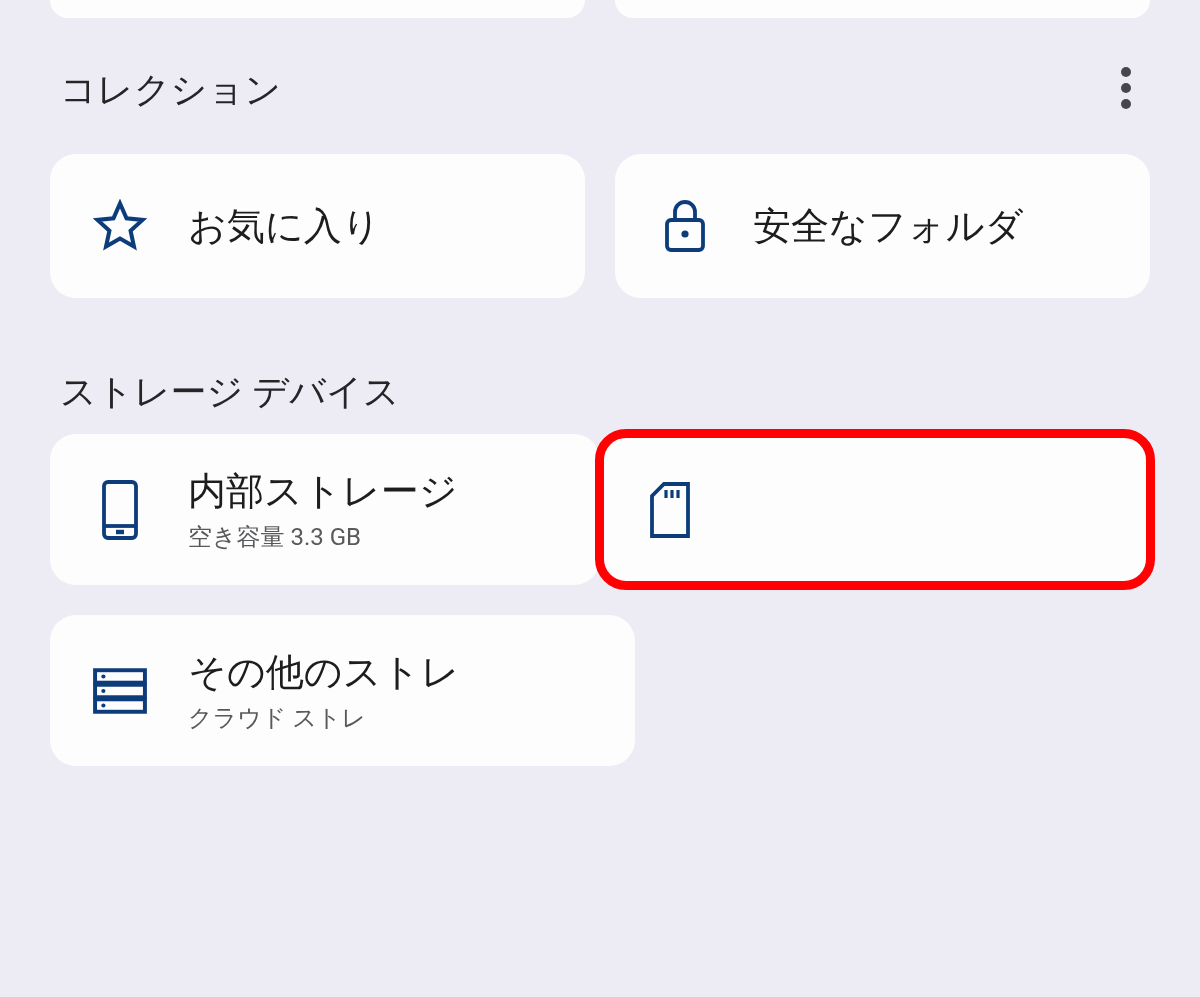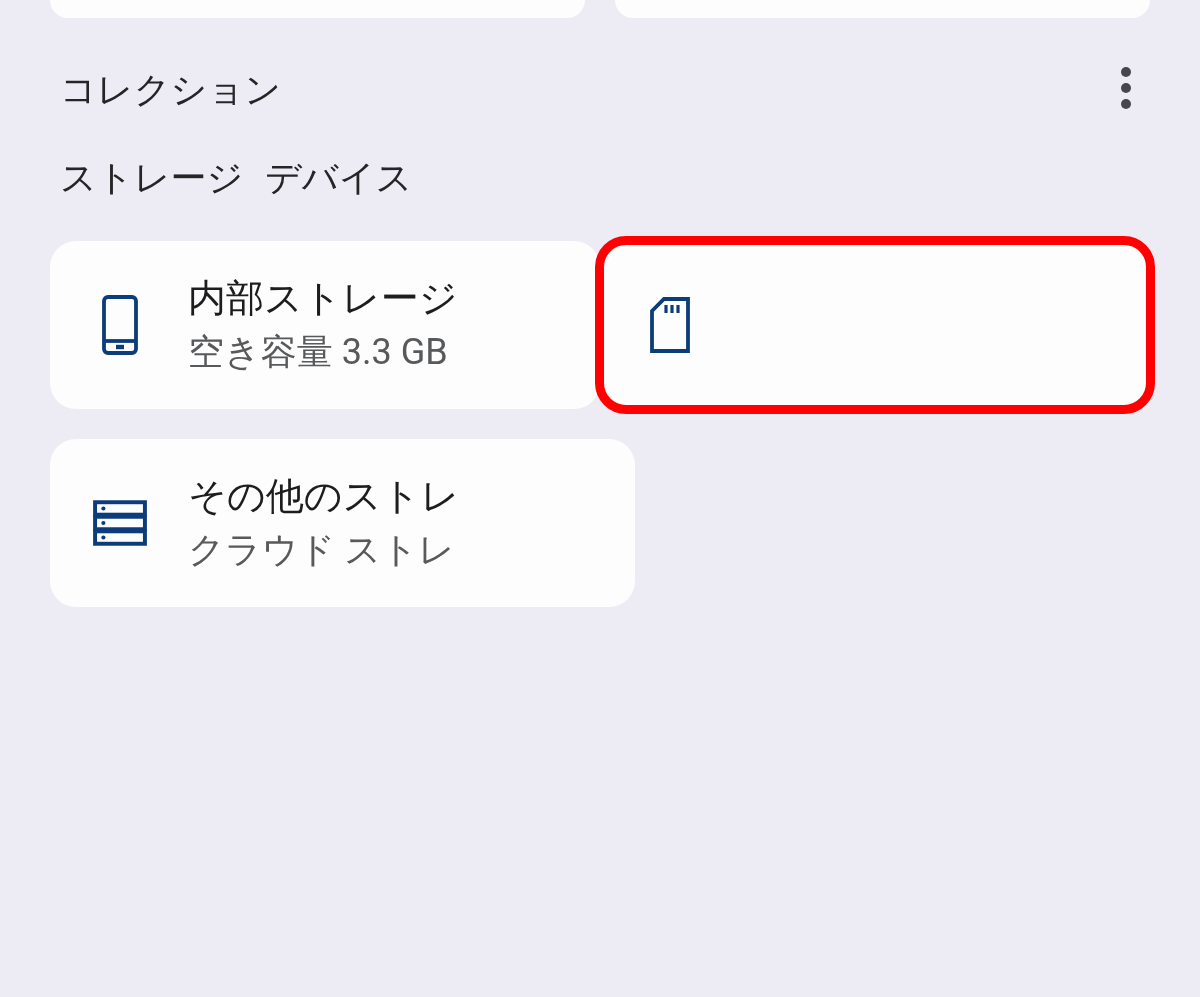--- a/index.html
+++ b/index.html
@@ -77,21 +77,21 @@
       overflow: hidden;
     }
     .card-title {
       font-size: 38px;
       color: #1d1d1f;
       font-weight: 400;
       white-space: nowrap;
       overflow: hidden;
     }
     .card-subtitle {
-      font-size: 36px;
+      font-size: 24px;
       color: #57595b;
       font-weight: 400;
       white-space: nowrap;
       overflow: hidden;
     }
     .storage-row {
       display: flex;
       margin-bottom: 30px;
     }
     .storage-card {
@@ -106,23 +106,22 @@
       position: relative;
     }
     .storage-card.highlighted {
       outline: 9px solid #ff0103;
       outline-offset: -4px;
     }
     .storage-card-half {
       flex: 1;
     }
     .section-title-spacing {
-      margin-bottom: 38px;
+      margin-bottom: 17px;
       padding-left: 10px;
-      font-family: Liberation Mono, monospace;
     }
   </style>
 </head>
 <body>
 
 <div class="container">
   <div class="top-cards">
     <div class="top-card-placeholder"></div>
     <div class="top-card-placeholder"></div>
   </div>
@@ -131,20 +130,45 @@
     <div class="section-title">コレクション</div>
     <div class="more-icon">
       <svg width="12" height="44" viewBox="0 0 12 44">
         <circle cx="6" cy="6" r="5" fill="#49454f"></circle>
         <circle cx="6" cy="22" r="5" fill="#49454f"></circle>
         <circle cx="6" cy="38" r="5" fill="#49454f"></circle>
       </svg>
     </div>
   </div>
 
+  <div class="cards-row">
+    <div class="card">
+      <div class="card-icon">
+        <svg width="54" height="54" viewBox="0 0 24 24" fill="none" stroke="#0d3c7a" stroke-width="1.8">
+          <path d="M12 2 L14.9 8.6 L22 9.3 L16.7 14.1 L18.2 21.1 L12 17.6 L5.8 21.1 L7.3 14.1 L2 9.3 L9.1 8.6 Z"></path>
+        </svg>
+      </div>
+      <div class="card-text">
+        <div class="card-title">お気に入り</div>
+      </div>
+    </div>
+
+    <div class="card">
+      <div class="card-icon">
+        <svg width="50" height="56" viewBox="0 0 24 28" fill="none" stroke="#0d3c7a" stroke-width="1.9">
+          <rect x="3" y="11" width="18" height="15" rx="2"></rect>
+          <path d="M7 11 V7 a5 5 0 0 1 10 0 V11" fill="none"></path>
+          <circle cx="12" cy="18" r="1.8" fill="#0d3c7a" stroke="none"></circle>
+        </svg>
+      </div>
+      <div class="card-text">
+        <div class="card-title">安全なフォルダ</div>
+      </div>
+    </div>
+  </div>
 
   <div class="section-title section-title-spacing">ストレージ デバイス</div>
 
   <div class="storage-row">
     <div class="storage-card">
       <div class="card-icon">
         <svg width="44" height="60" viewBox="0 0 20 30" fill="none" stroke="#0d3c7a" stroke-width="1.9">
           <rect x="2" y="1" width="16" height="28" rx="2"></rect>
           <line x1="2" y1="23" x2="18" y2="23"></line>
           <line x1="8" y1="26" x2="12" y2="26" stroke-width="2.2"></line>

